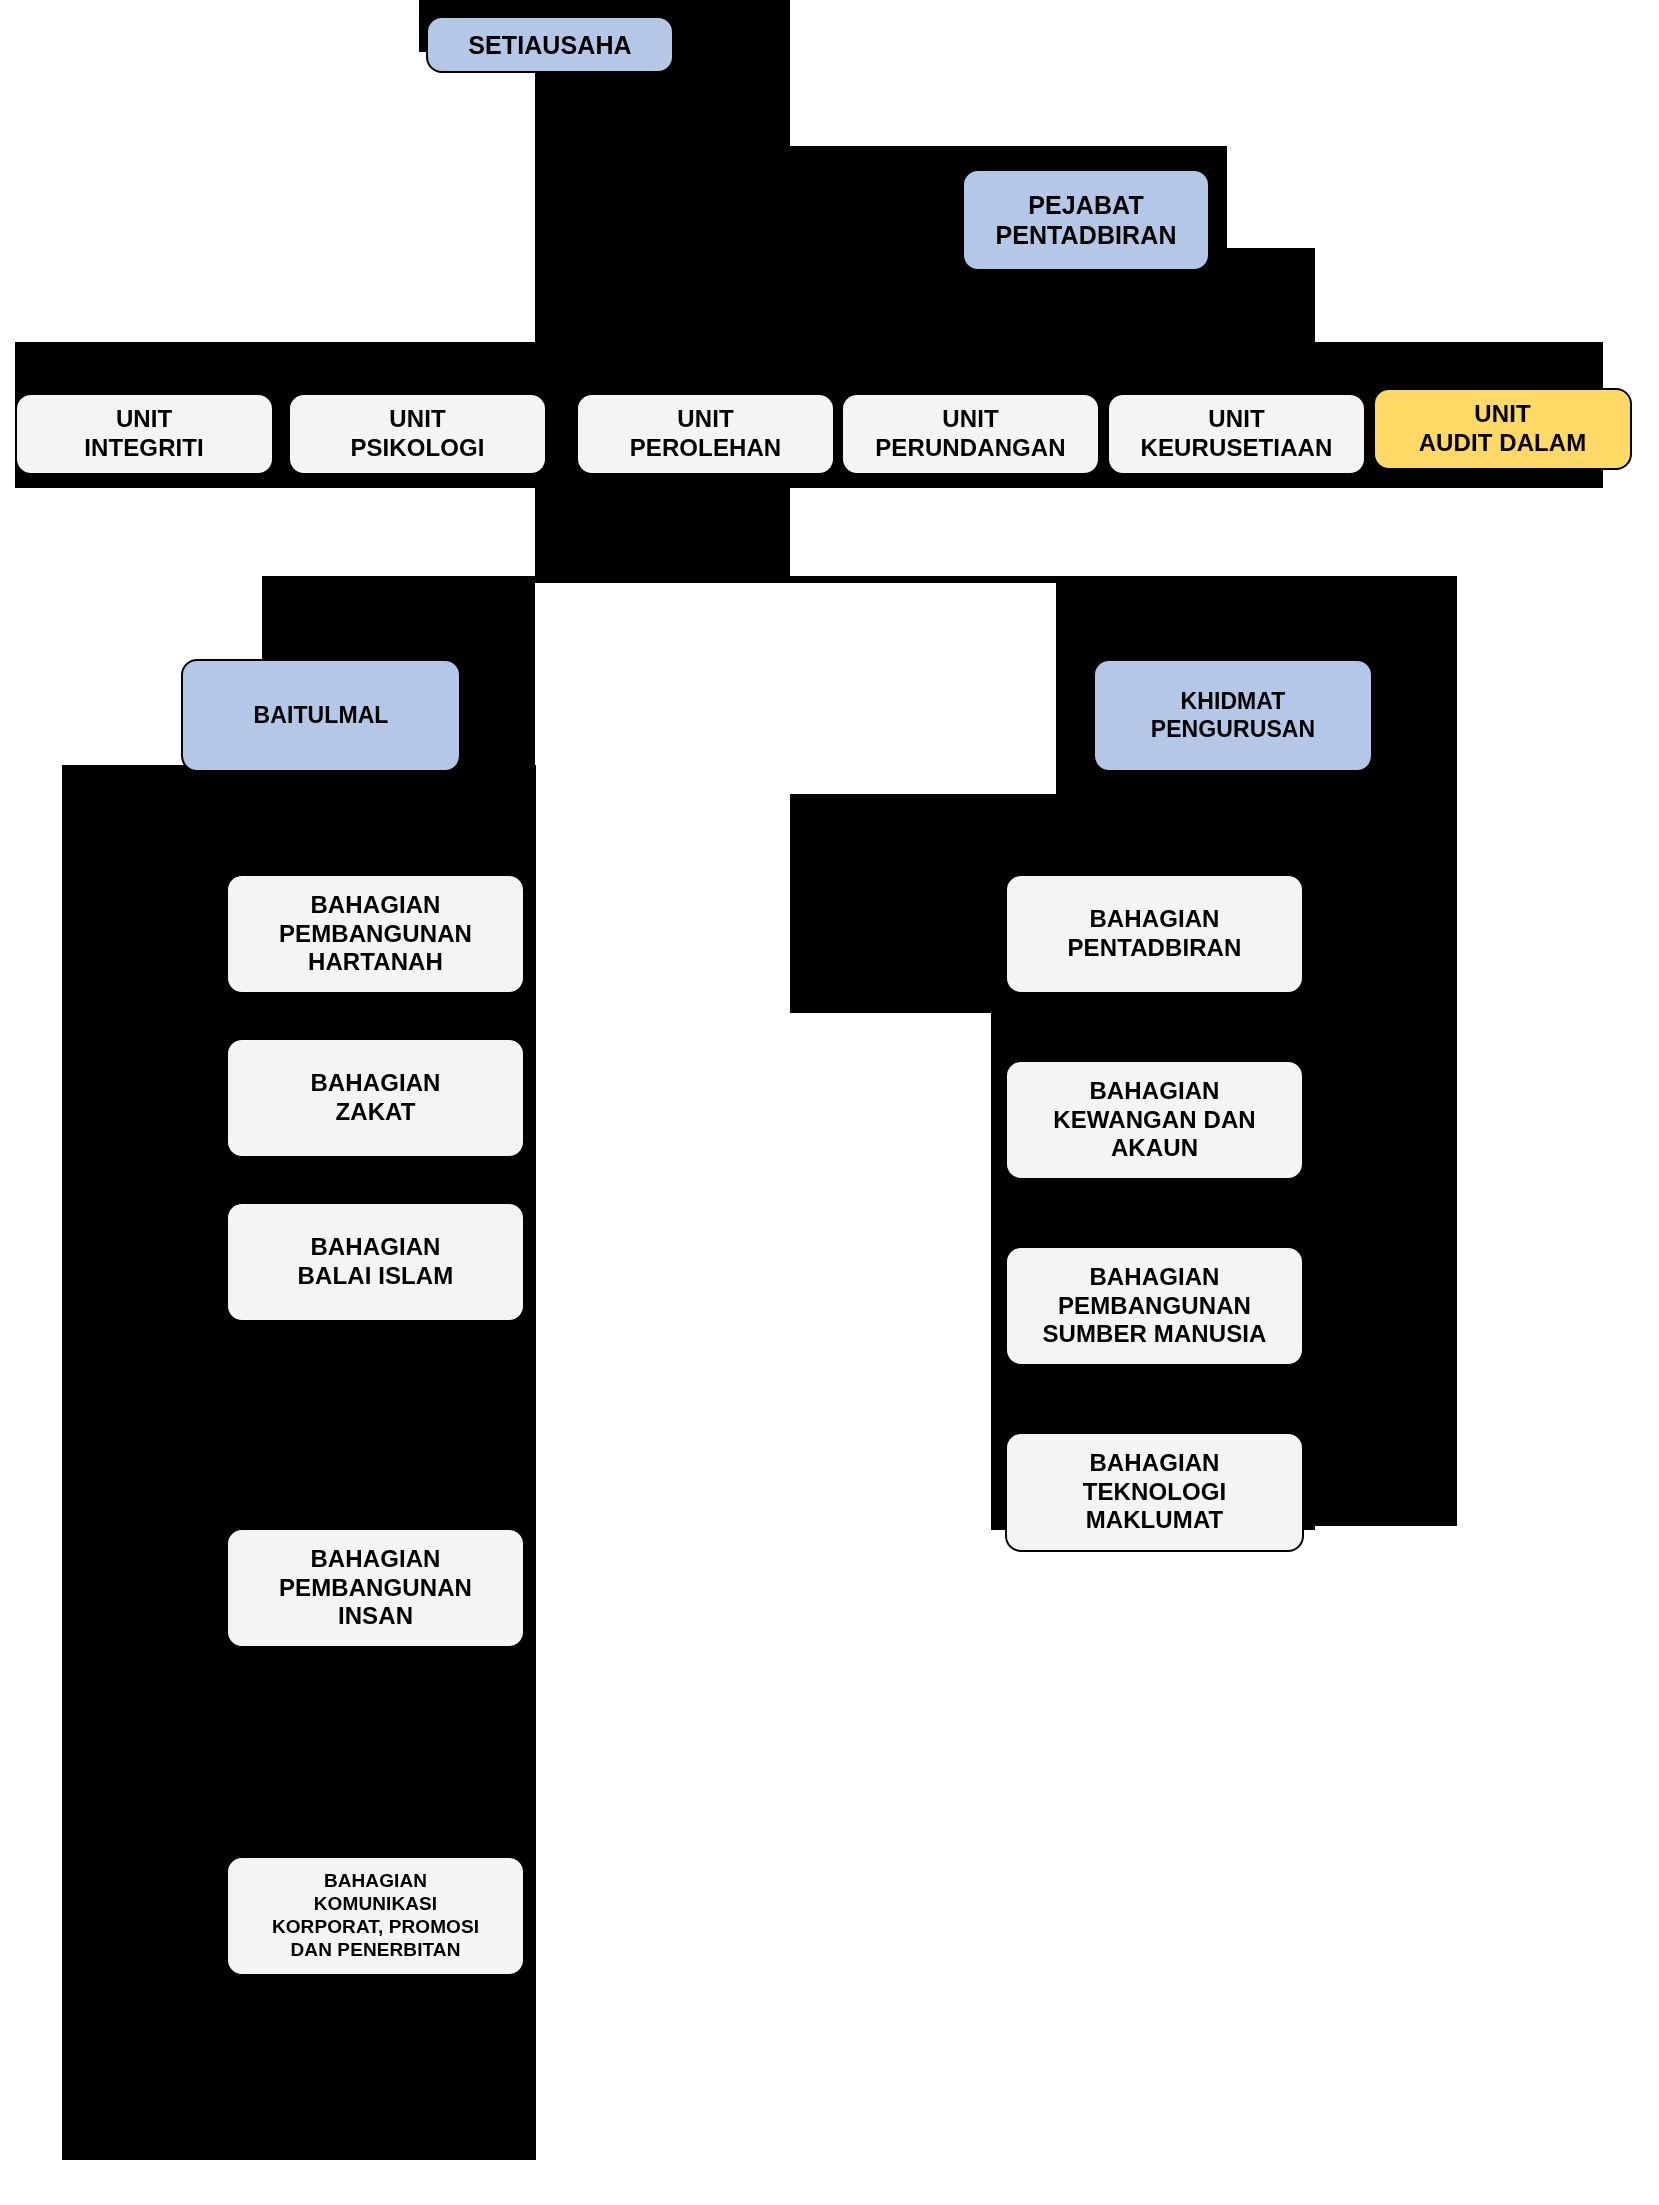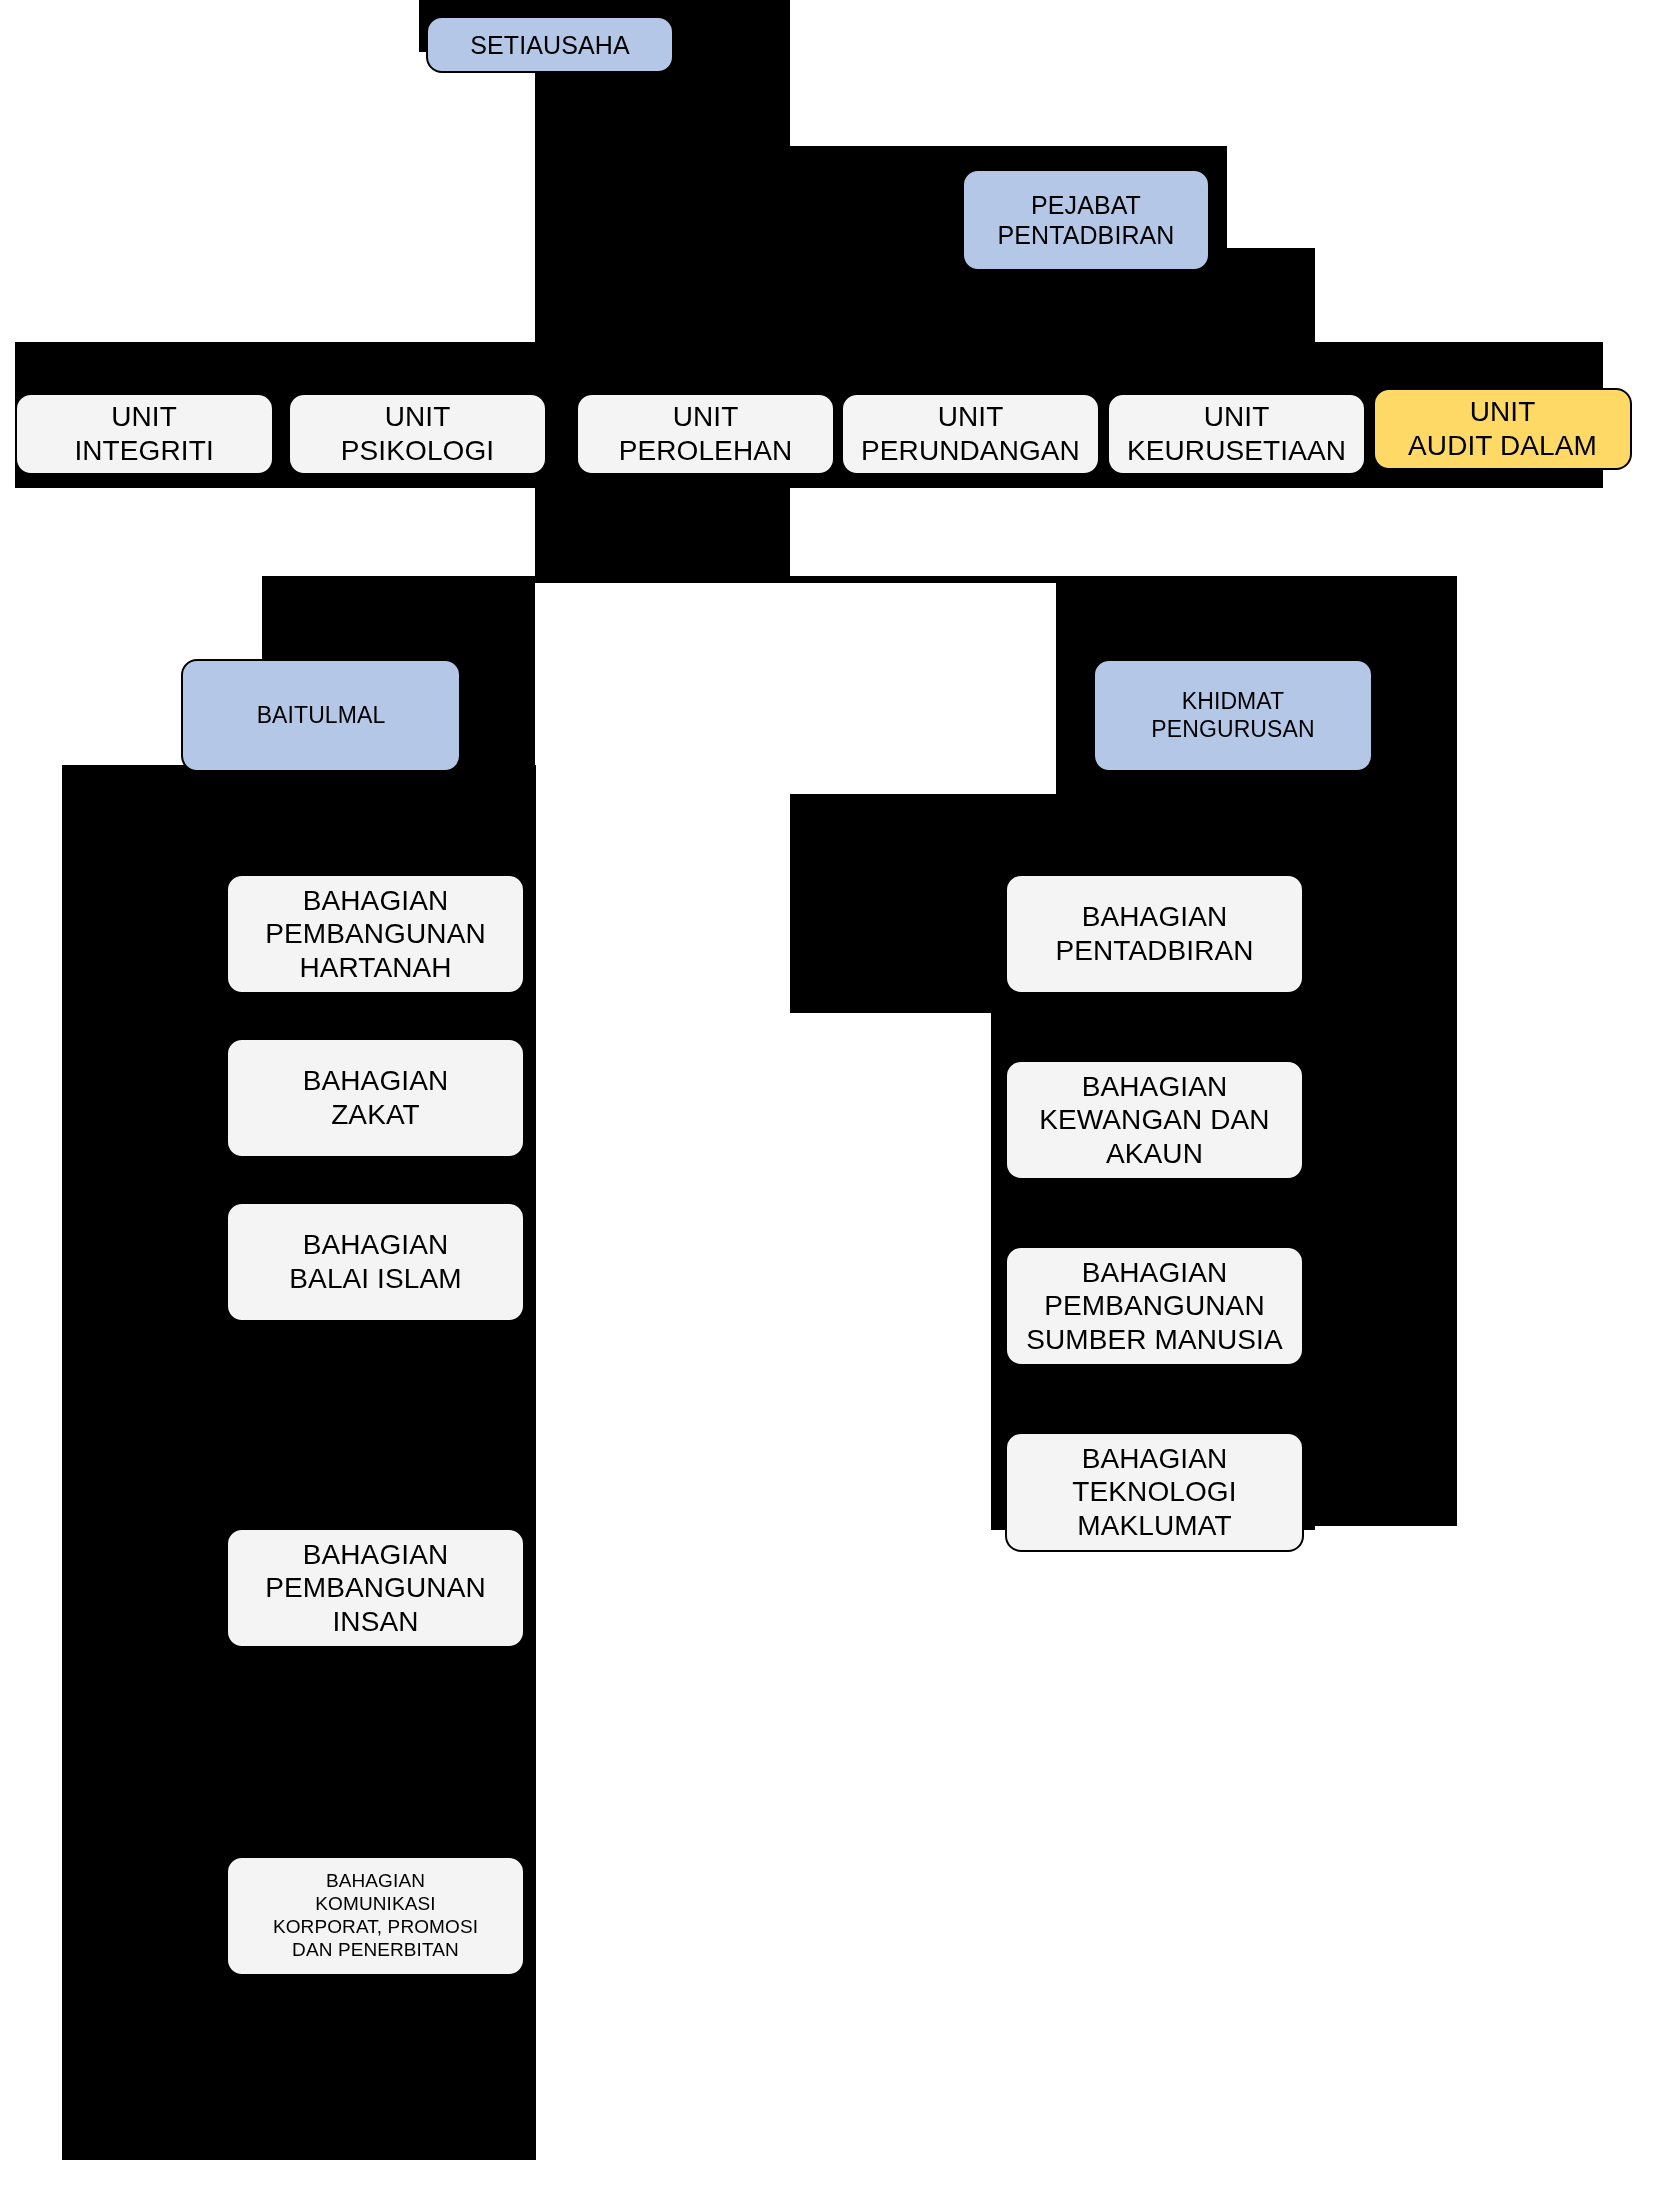--- a/index.html
+++ b/index.html
@@ -12,32 +12,32 @@
 
   
   .node{
     position:absolute;
     box-sizing:border-box;
     display:flex;align-items:center;justify-content:center;
     text-align:center;
     border:2.2px solid #000000;
     border-radius:16px;
     color:#000000;
-    font-weight:normal;
+    font-weight:bold;
     line-height:1.20;
     padding:2.9px 7.3px;
     white-space:pre-line;
   }
   .blue{background:#b5c7e7;}
   .white{background:#f4f4f4;}
   .gold{background:#ffd966;}
 
   .f34{font-size:25px;letter-spacing:0.1px;}
   .f32{font-size:23px;letter-spacing:0.1px;}
-  .f30{font-size:28px;letter-spacing:0.1px;text-align:center;}
+  .f30{font-size:24px;letter-spacing:0.1px;text-align:center;}
   .f26{font-size:19px;letter-spacing:0.1px;}
 </style>
 </head>
 <body>
 
 <div id="stage">
 
   <div class="bar" style="left:535px;top:0px;width:255px;height:342px;"></div>
 
   <div class="bar" style="left:419px;top:0px;width:117px;height:52px;"></div>

